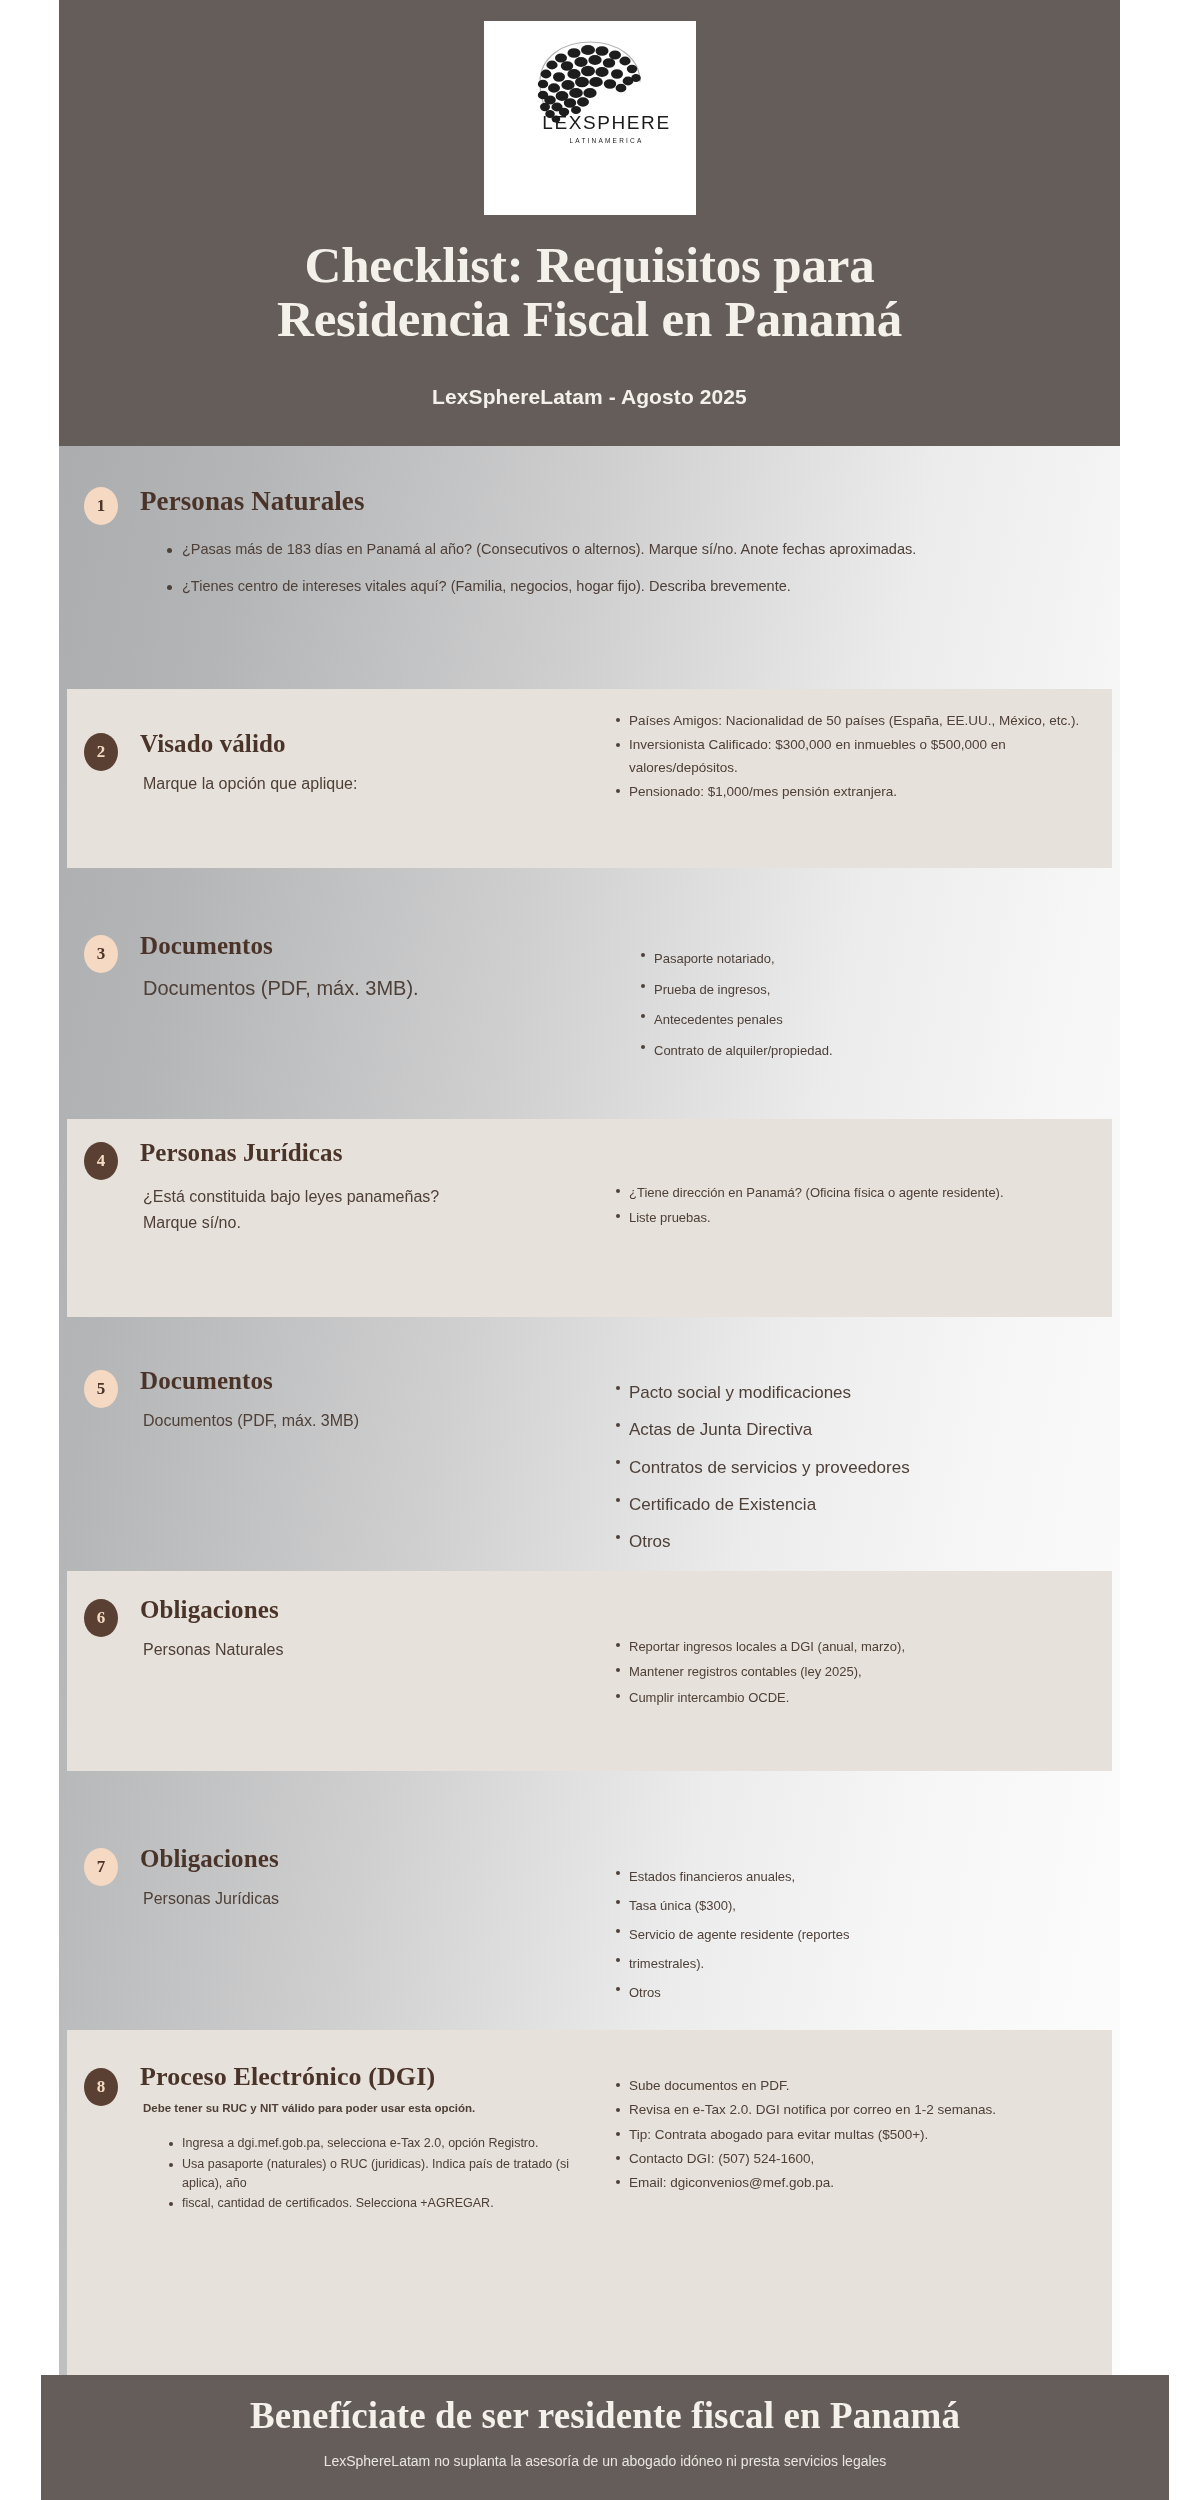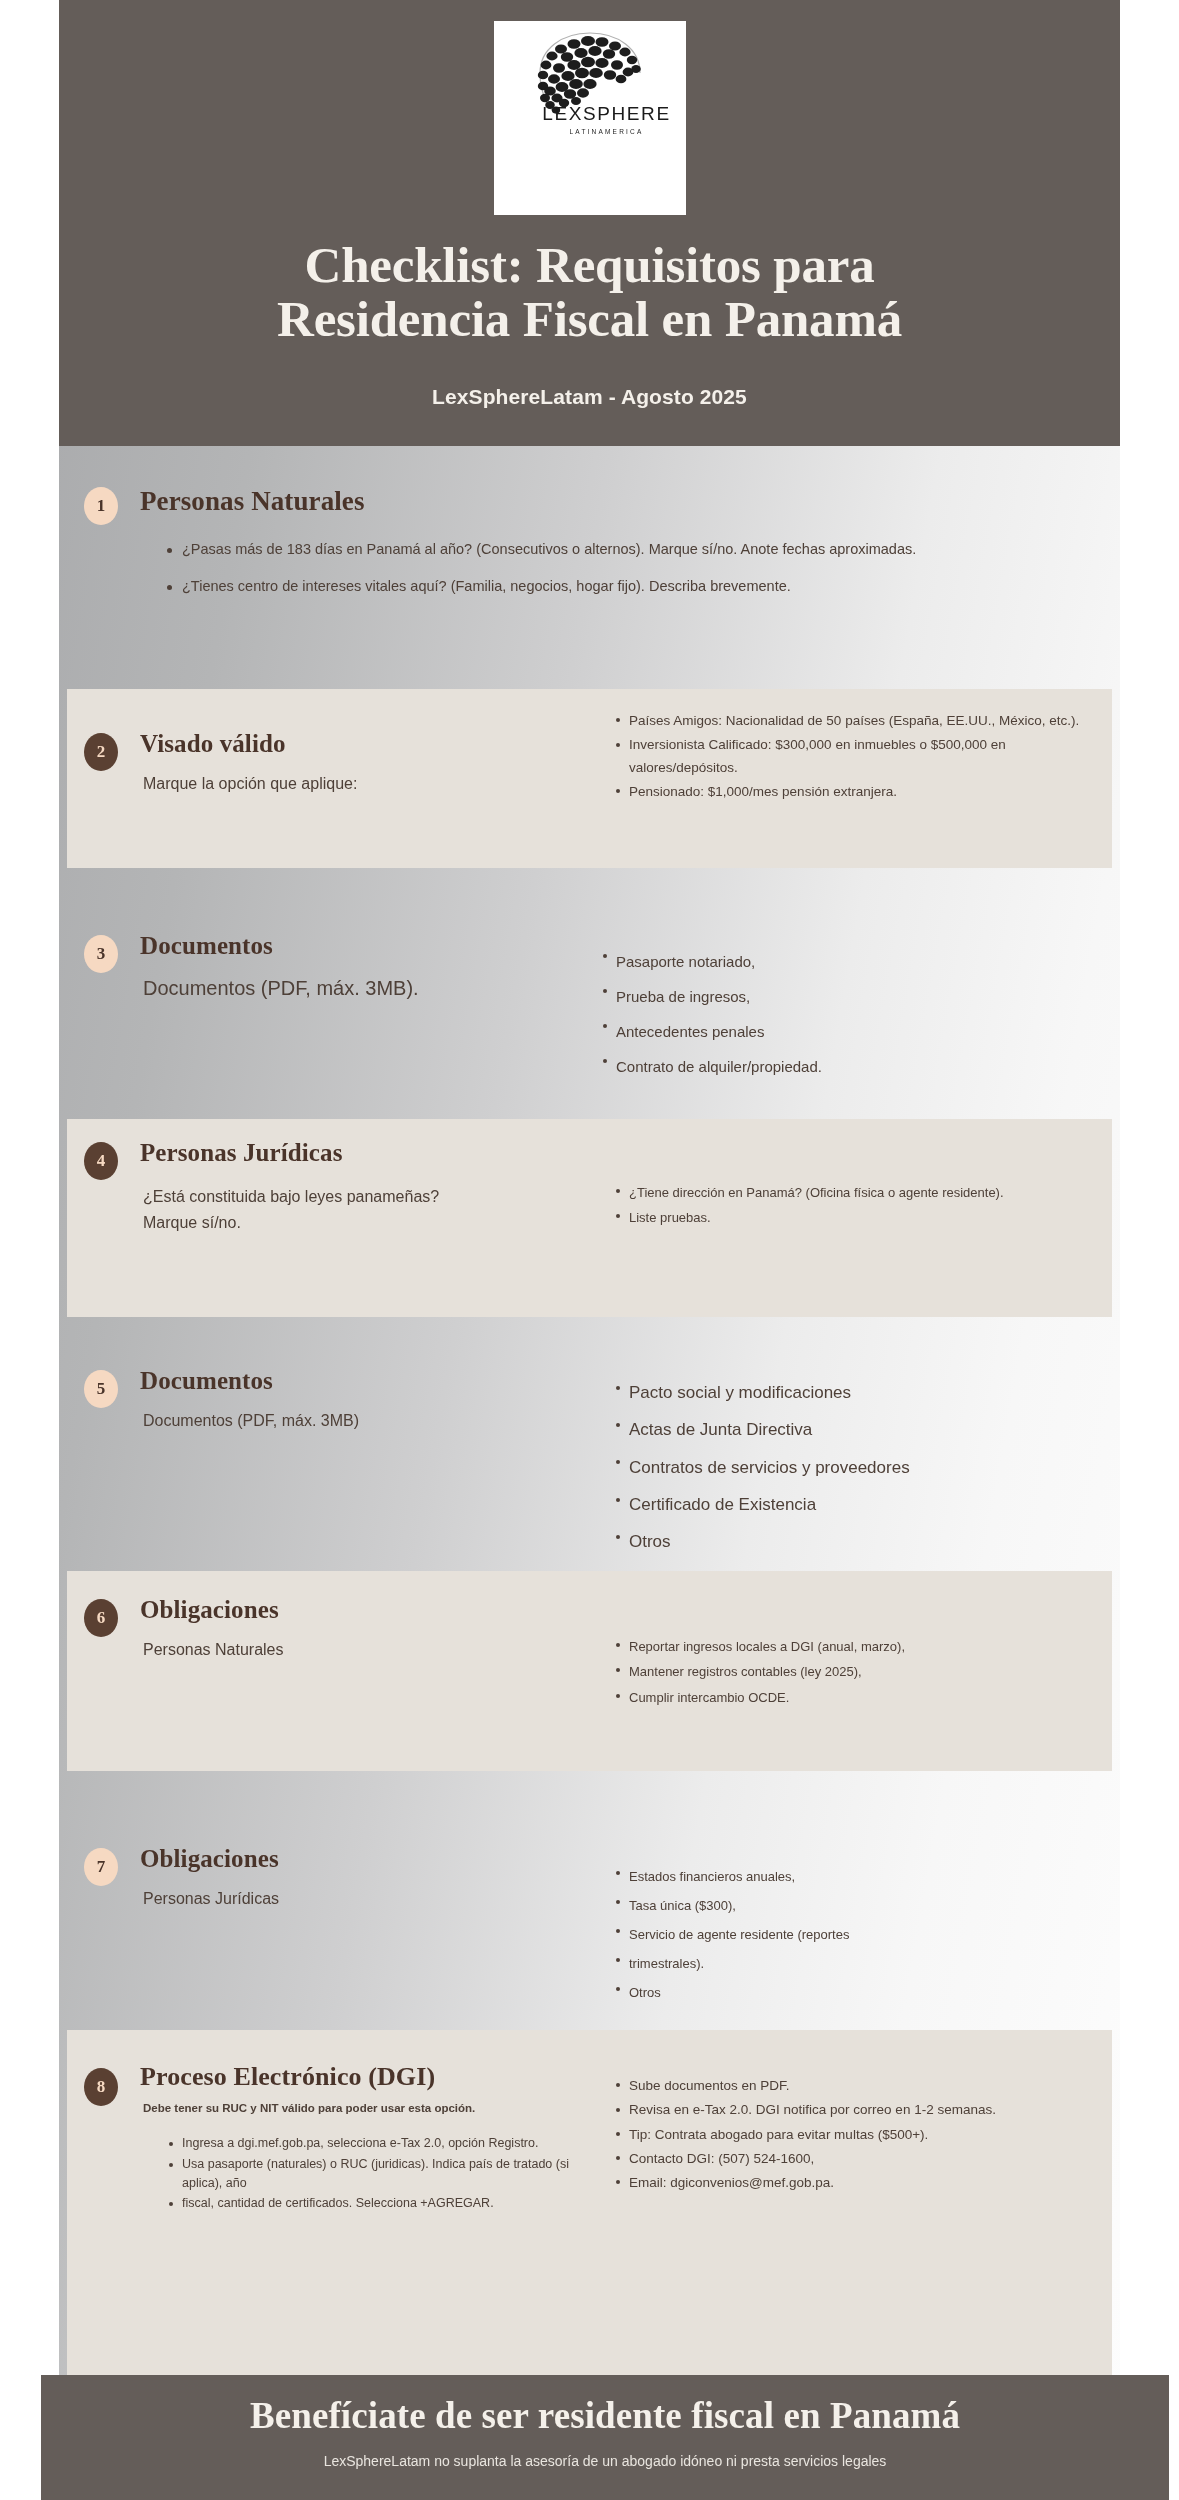--- a/index.html
+++ b/index.html
@@ -23,23 +23,23 @@
   }
 
   
   .header{
     position:absolute;left:59px;top:0;width:1061px;height:446px;
     background:#645d59;
     text-align:center;
   }
   .logo-box{
     position:absolute;left:50%;transform:translateX(-50%);top:21px;
-    width:192px;height:194px;background:#ffffff;
+    width:212px;height:194px;background:#ffffff;
     display:flex;flex-direction:column;align-items:center;justify-content:flex-start;
-    padding-top:8px;box-sizing:border-box;
+    padding-top:17px;box-sizing:border-box;
   }
   .logo-sphere{width:128px;height:88px;display:block;}
   .logo-word{
     font-family:"Liberation Sans",sans-serif;
     font-size:19px;letter-spacing:1.6px;color:#1b1b1b;margin-top:-14px;
     margin-left:34px;font-weight:400;
   }
   .logo-sub{
     font-family:"Liberation Sans",sans-serif;
     font-size:6.5px;letter-spacing:2.2px;color:#1b1b1b;margin-top:3px;margin-left:34px;
@@ -207,21 +207,21 @@
       <li>Pensionado: $1,000/mes pensión extranjera.</li>
     </ul>
   </div>
 </div>
 
 <div class="section plain" style="top:925px;height:165px;">
   <div class="sec-inner">
     <div class="badge light" style="left:17px;top:10px;">3</div>
     <div class="sec-head" style="left:73px;top:7px;font-size:25px;">Documentos</div>
     <div class="sec-sub" style="left:76px;top:52px;font-size:20px;">Documentos (PDF, máx. 3MB).</div>
-    <ul class="bl" style="left:532px;top:20px;width:470px;font-size:15px;line-height:2.2;">
+    <ul class="bl" style="left:570px;top:20px;width:470px;font-size:13px;line-height:2.2;">
       <li>Pasaporte notariado,</li>
       <li>Prueba de ingresos,</li>
       <li>Antecedentes penales</li>
       <li>Contrato de alquiler/propiedad.</li>
     </ul>
   </div>
 </div>
 
 <div class="section card" style="top:1119px;height:198px;">
   <div class="sec-inner">

